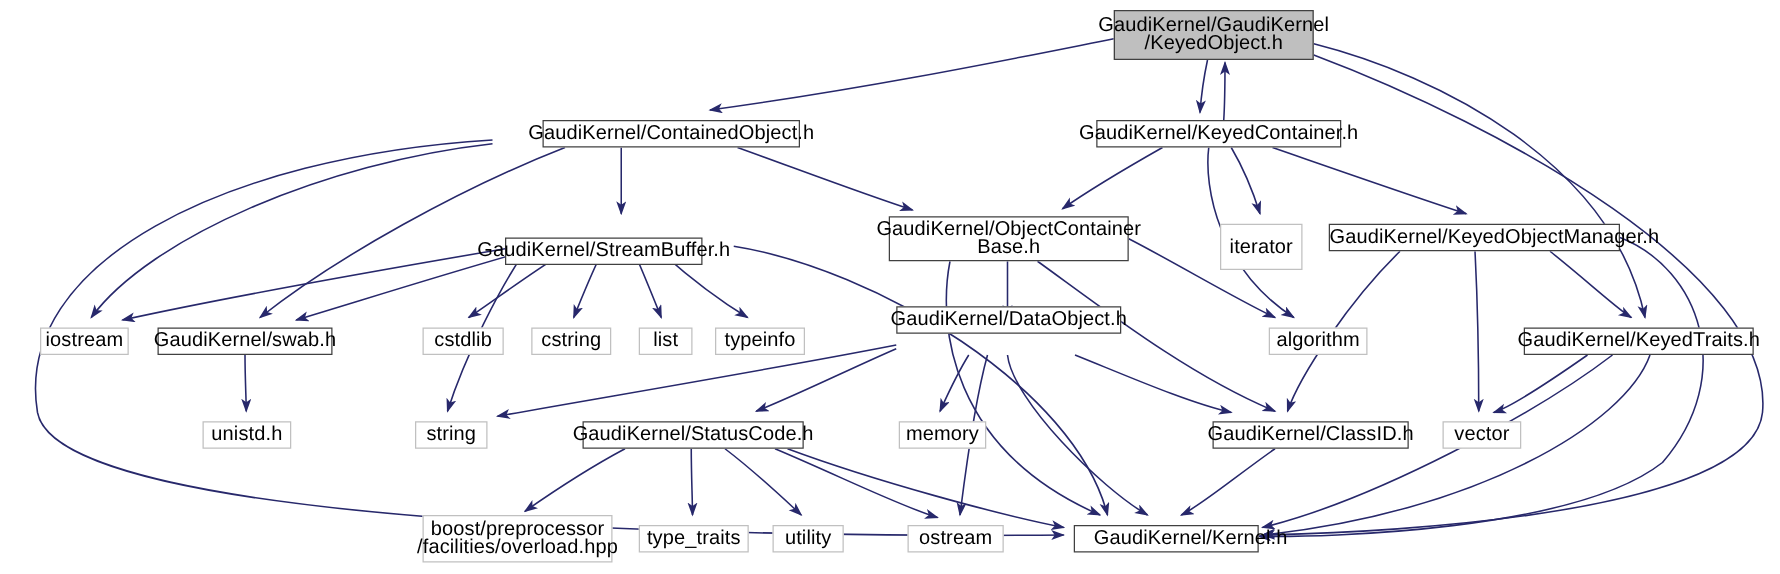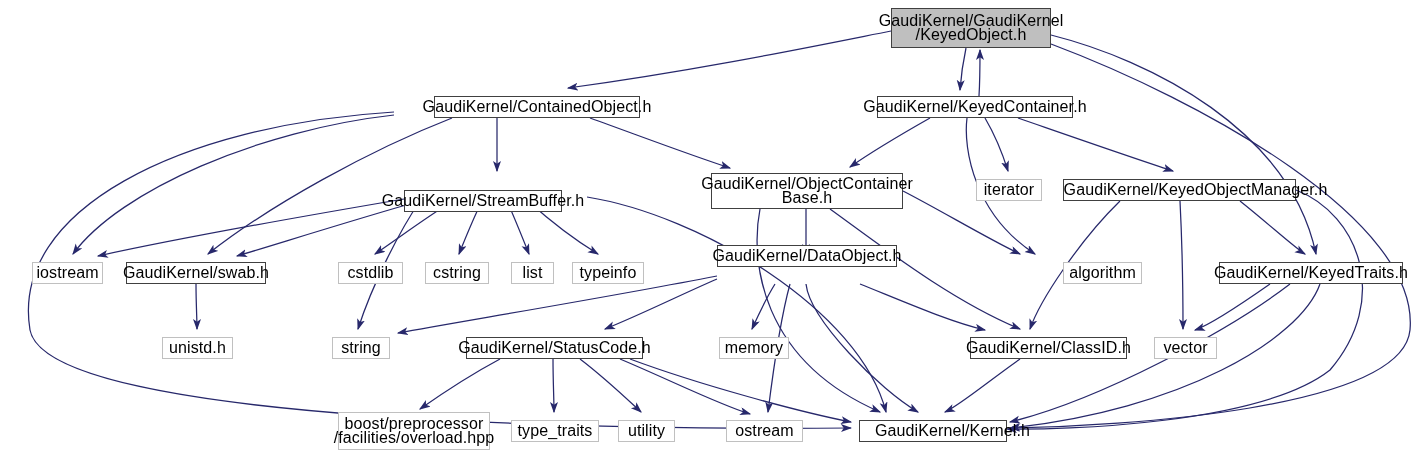--- a/index.html
+++ b/index.html
@@ -106,30 +106,30 @@
       </g>
   </svg>
   <div id="node-layer">
       <div class="node current" style="left: 891px; top: 8px; width: 160px; height: 40px;">GaudiKernel/GaudiKernel
 /KeyedObject.h</div>
       <div class="node internal" style="left: 394px; top: 96px; width: 206px; height: 22px; margin-left: 40px;">GaudiKernel/ContainedObject.h</div>
       <div class="node internal" style="left: 877px; top: 96px; width: 196px; height: 22px;">GaudiKernel/KeyedContainer.h</div>
       <div class="node internal" style="left: 404px; top: 190px; width: 158px; height: 22px;">GaudiKernel/StreamBuffer.h</div>
       <div class="node internal" style="left: 711px; top: 173px; width: 192px; height: 36px;">GaudiKernel/ObjectContainer
 Base.h</div>
-      <div class="node external" style="left: 976px; top: 179px; width: 66px; height: 22px;">iterator</div>
+      <div class="node external" style="left: 976px; top: 179px; width: 66px; height: 37px;">iterator</div>
       <div class="node internal" style="left: 1063px; top: 179px; width: 233px; height: 22px; padding-left: 32px;">GaudiKernel/KeyedObjectManager.h</div>
       <div class="node external" style="left: 32px; top: 262px; width: 71px; height: 22px;">iostream</div>
       <div class="node internal" style="left: 126px; top: 262px; width: 140px; height: 22px;">GaudiKernel/swab.h</div>
       <div class="node external" style="left: 338px; top: 262px; width: 65px; height: 22px;">cstdlib</div>
       <div class="node external" style="left: 425px; top: 262px; width: 64px; height: 22px;">cstring</div>
       <div class="node external" style="left: 511px; top: 262px; width: 43px; height: 22px;">list</div>
       <div class="node external" style="left: 572px; top: 262px; width: 72px; height: 22px;">typeinfo</div>
       <div class="node internal" style="left: 717px; top: 245px; width: 180px; height: 22px;">GaudiKernel/DataObject.h</div>
-      <div class="node external" style="left: 1015px; top: 262px; width: 79px; height: 22px; margin-left: 48px;">algorithm</div>
+      <div class="node external" style="left: 1015px; top: 262px; width: 79px; height: 22px;">algorithm</div>
       <div class="node internal" style="left: 1219px; top: 262px; width: 184px; height: 22px;">GaudiKernel/KeyedTraits.h</div>
       <div class="node external" style="left: 162px; top: 337px; width: 71px; height: 22px;">unistd.h</div>
       <div class="node external" style="left: 332px; top: 337px; width: 58px; height: 22px;">string</div>
       <div class="node internal" style="left: 466px; top: 337px; width: 177px; height: 22px;">GaudiKernel/StatusCode.h</div>
       <div class="node external" style="left: 719px; top: 337px; width: 70px; height: 22px;">memory</div>
       <div class="node internal" style="left: 970px; top: 337px; width: 157px; height: 22px;">GaudiKernel/ClassID.h</div>
       <div class="node external" style="left: 1154px; top: 337px; width: 63px; height: 22px; text-align: center;">vector</div>
       <div class="node external" style="left: 338px; top: 412px; width: 152px; height: 38px;">boost/preprocessor
 /facilities/overload.hpp</div>
       <div class="node external" style="left: 511px; top: 420px; width: 88px; height: 22px;">type_traits</div>

